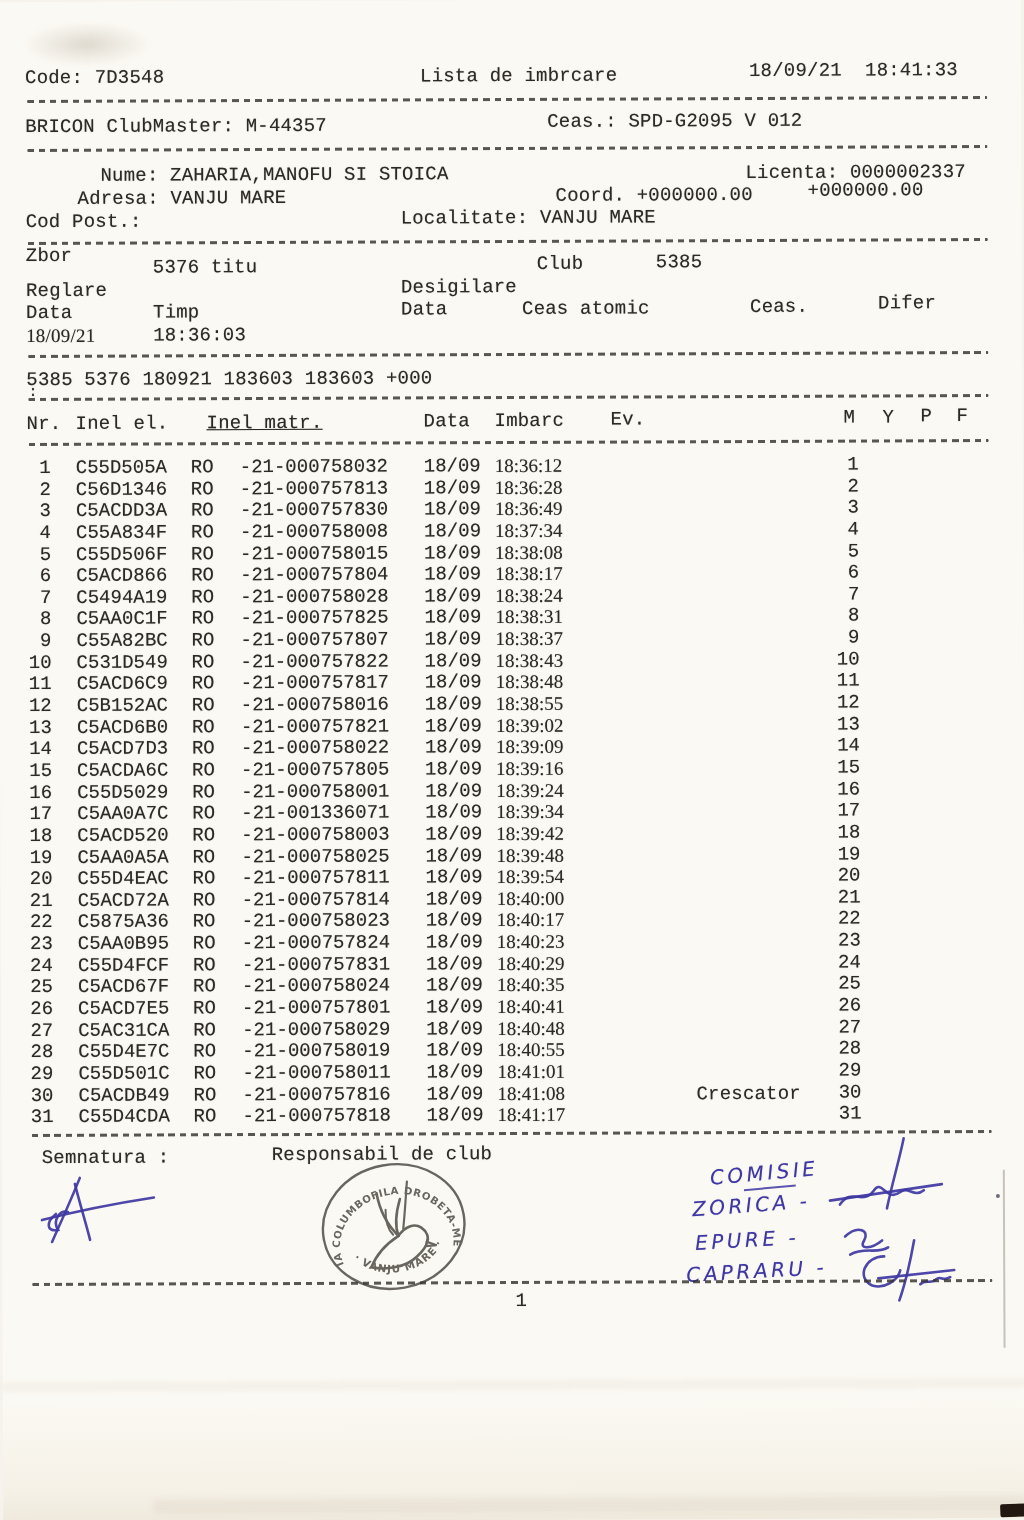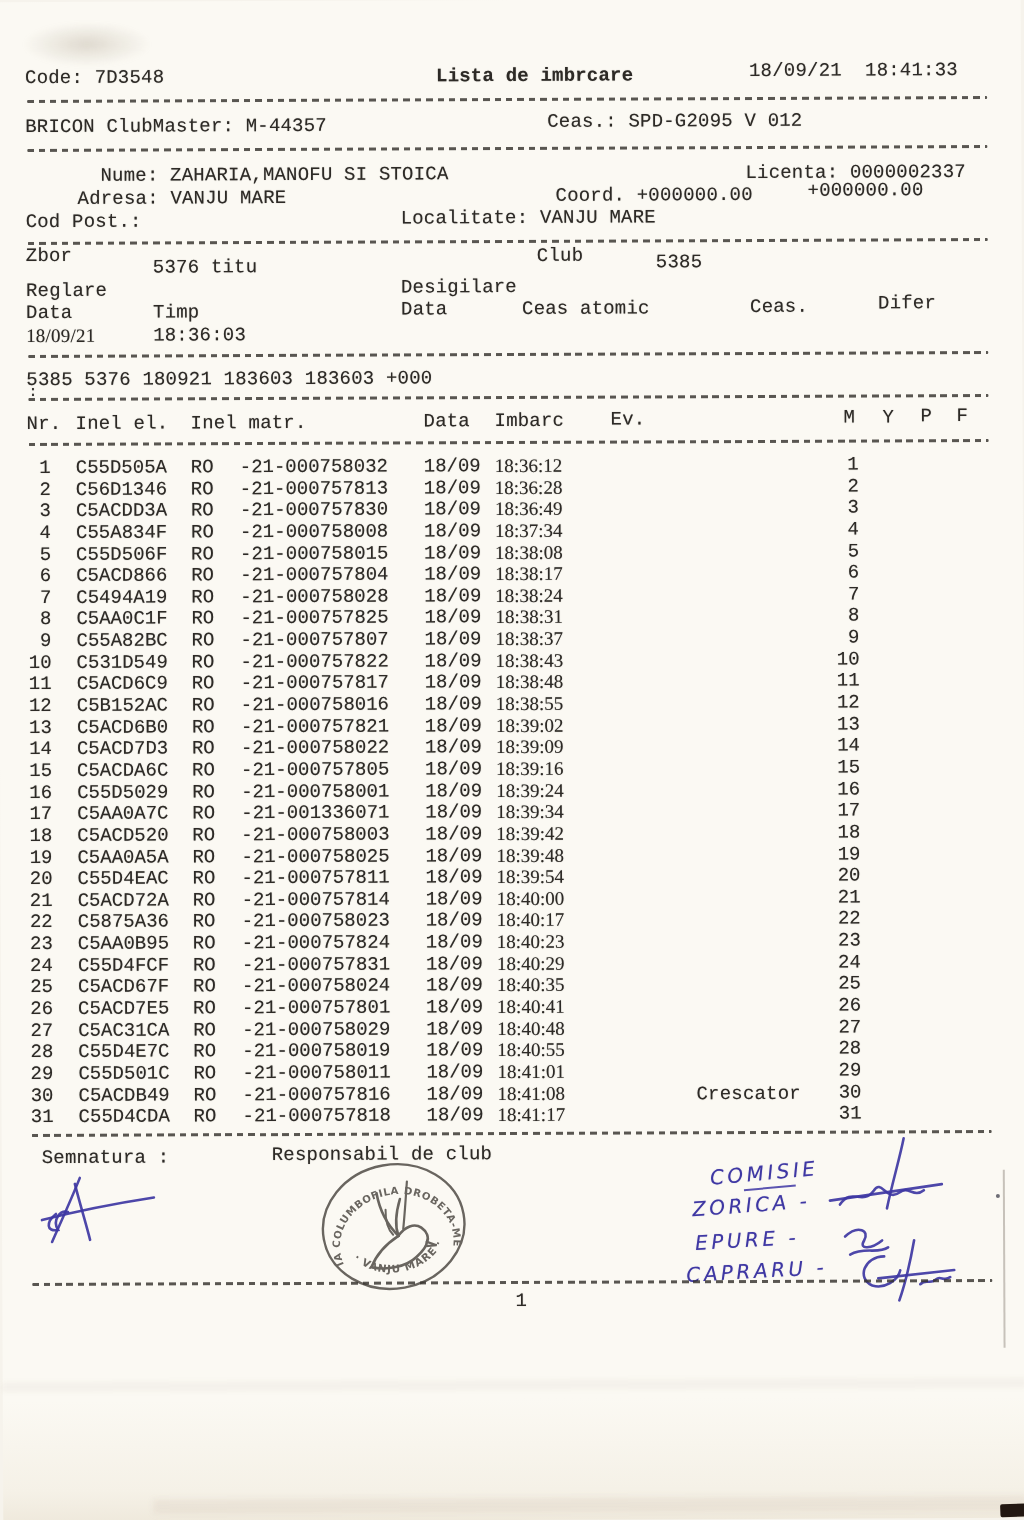--- a/index.html
+++ b/index.html
@@ -68,40 +68,40 @@
 <div class="sheet">
 
   <div class="smudge-tl"></div>
   <div class="faint-bar1"></div>
   <div class="faint-bar2"></div>
   <div class="edge-line"></div>
   <div class="corner-blob"></div>
   <div class="ink-dot"></div>
 
   <div class="t" style="left:28px;top:66px;">Code: 7D3548</div>
-  <div class="t" style="left:439px;top:66px;font-weight:bold;">Lista de imbrcare</div>
+  <div class="t" style="left:423px;top:66px;">Lista de imbrcare</div>
   <div class="t" style="left:752px;top:62px;">18/09/21  18:41:33</div>
   <div class="dash" style="top:98px;"></div>
 
   <div class="t" style="left:28px;top:115px;">BRICON ClubMaster: M-44357</div>
   <div class="t" style="left:550px;top:112px;">Ceas.: SPD-G2095 V 012</div>
   <div class="dash" style="top:147px;"></div>
 
   <div class="t" style="left:103px;top:164px;">Nume: ZAHARIA,MANOFU SI STOICA</div>
   <div class="t" style="left:748px;top:164px;">Licenta: 0000002337</div>
   <div class="t" style="left:80px;top:187px;">Adresa: VANJU MARE</div>
   <div class="t" style="left:558px;top:186px;">Coord. +000000.00</div>
   <div class="t" style="left:810px;top:182px;">+000000.00</div>
   <div class="t" style="left:28px;top:210px;">Cod Post.:</div>
   <div class="t" style="left:403px;top:208px;">Localitate: VANJU MARE</div>
   <div class="dash" style="top:240px;"></div>
 
   <div class="t" style="left:28px;top:244px;">Zbor</div>
   <div class="t" style="left:155px;top:256px;">5376 titu</div>
-  <div class="t" style="left:539px;top:246px;">Club</div>
+  <div class="t" style="left:539px;top:254px;">Club</div>
   <div class="t" style="left:658px;top:253px;">5385</div>
 
   <div class="t" style="left:28px;top:279px;">Reglare</div>
   <div class="t" style="left:403px;top:277px;">Desigilare</div>
 
   <div class="t" style="left:28px;top:301px;">Data</div>
   <div class="t" style="left:155px;top:301px;">Timp</div>
   <div class="t" style="left:403px;top:299px;">Data</div>
   <div class="t" style="left:524px;top:299px;">Ceas atomic</div>
   <div class="t" style="left:706px;top:298px;margin-left:46px;">Ceas.</div>
@@ -110,21 +110,21 @@
   <div class="t" style="left:28px;top:324px;font-family:Liberation Serif, serif;">18/09/21</div>
   <div class="t" style="left:155px;top:324px;">18:36:03</div>
   <div class="dash" style="top:353px;"></div>
 
   <div class="t" style="left:28px;top:368px;">5385 5376 180921 183603 183603 +000</div>
   <div class="t" style="left:30px;top:381px;font-size:15px;">:</div>
   <div class="dash" style="top:396px;"></div>
 
   <div class="t" style="left:28px;top:412px;">Nr.</div>
   <div class="t" style="left:77px;top:412px;">Inel el.</div>
-  <div class="t" style="left:192px;top:412px;">Inel matr.</div>
+  <div class="t" style="left:208px;top:412px;text-decoration:underline;">Inel matr.</div>
   <div class="t" style="left:425px;top:411px;">Data</div>
   <div class="t" style="left:496px;top:411px;">Imbarc</div>
   <div class="t" style="left:612px;top:410px;">Ev.</div>
   <div class="t" style="left:845px;top:409px;">M</div>
   <div class="t" style="left:884px;top:409px;">Y</div>
   <div class="t" style="left:922px;top:408px;">P</div>
   <div class="t" style="left:958px;top:408px;">F</div>
   <div class="dash" style="top:441px;"></div>
 
   <div class="rows">

